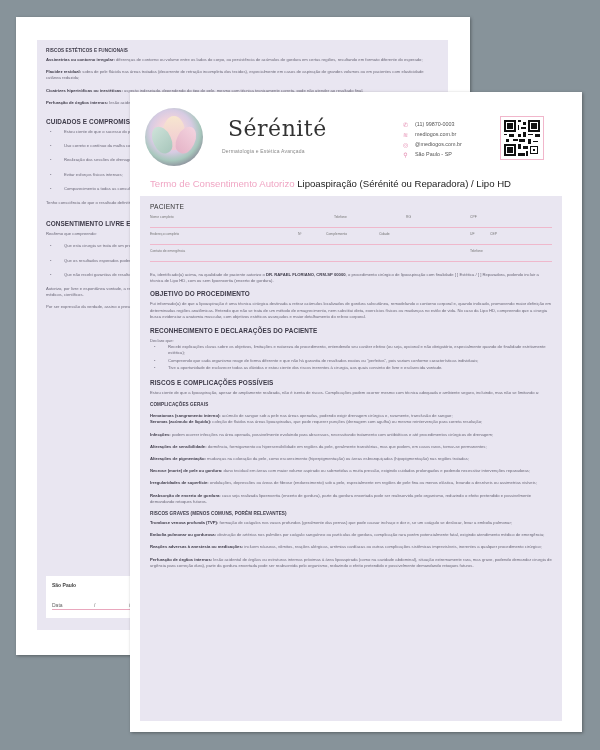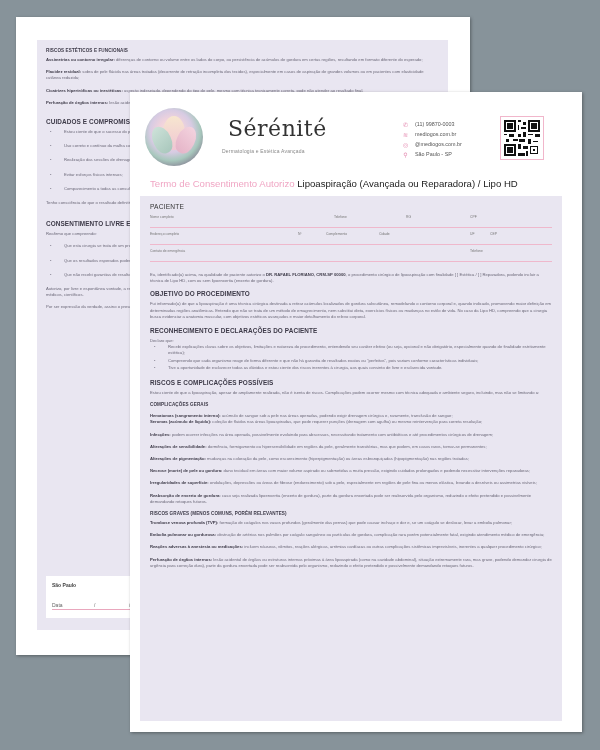--- a/index.html
+++ b/index.html
@@ -172,21 +172,21 @@
           <rect x="15" y="15" width="5" height="5"></rect>
           <rect x="16" y="16" width="3" height="3" fill="#fff"></rect>
           <rect x="17" y="17" width="1" height="1"></rect>
         <rect x="8" y="19" width="4" height="2"></rect>
           <rect x="13" y="18" width="1" height="3"></rect>
       </g>
     </svg>
   </div>
 
   <div class="doc-title">
-    <span class="pink">Termo de Consentimento Autorizo</span><span class="dark"> Lipoaspiração (Avançada ou Reparadora) / Lipo HD</span>
+    <span class="pink">Termo de Consentimento Autorizo</span><span class="dark"> Lipoaspiração (Sérénité ou Reparadora) / Lipo HD</span>
   </div>
 
   <div class="panel">
     <div class="pac-title">PACIENTE</div>
 
     <div class="frow">
       <span class="flabel" style="left:0">Nome completo</span>
       <span class="flabel" style="left:184px">Telefone</span>
       <span class="flabel" style="left:256px">RG</span>
       <span class="flabel" style="left:320px">CPF</span>

